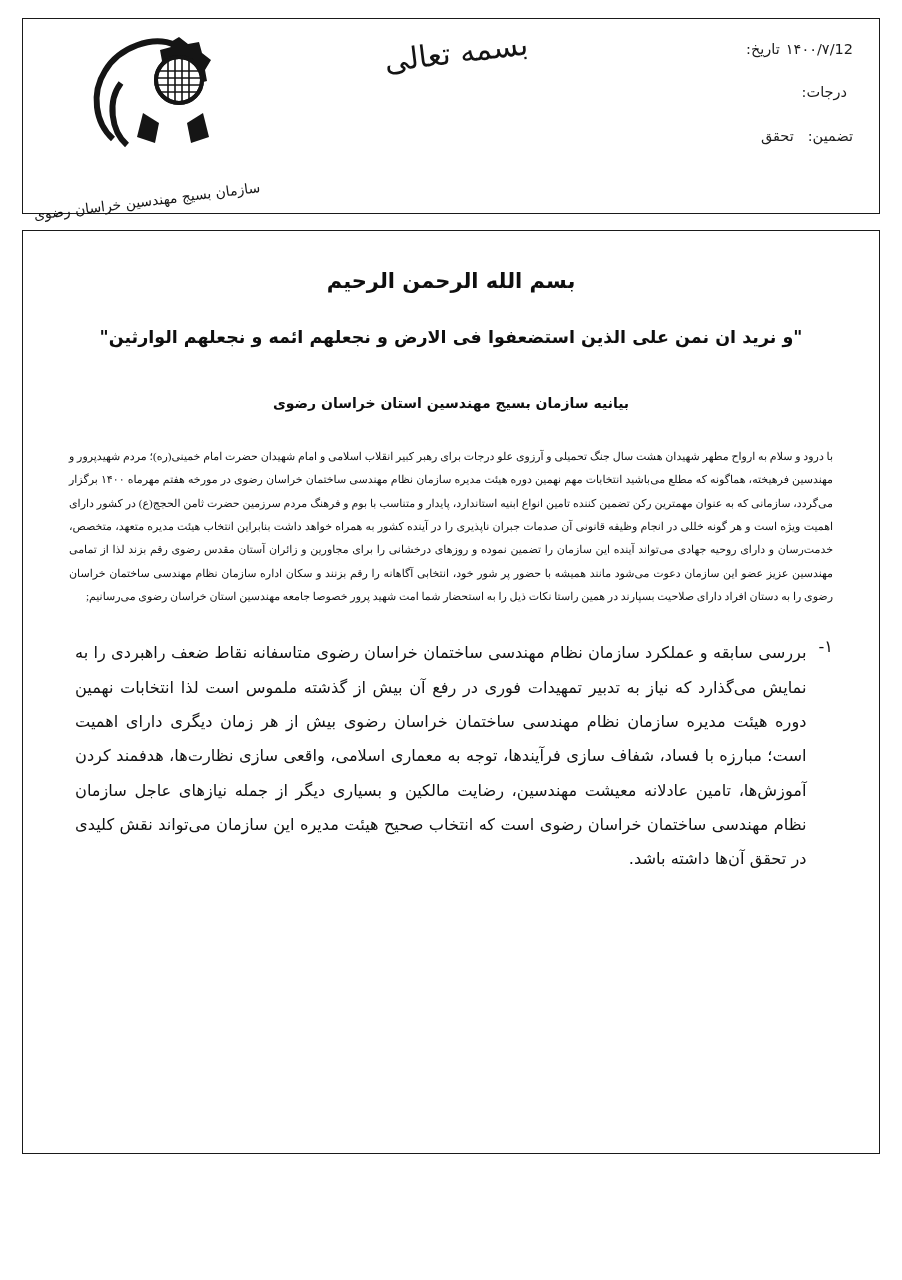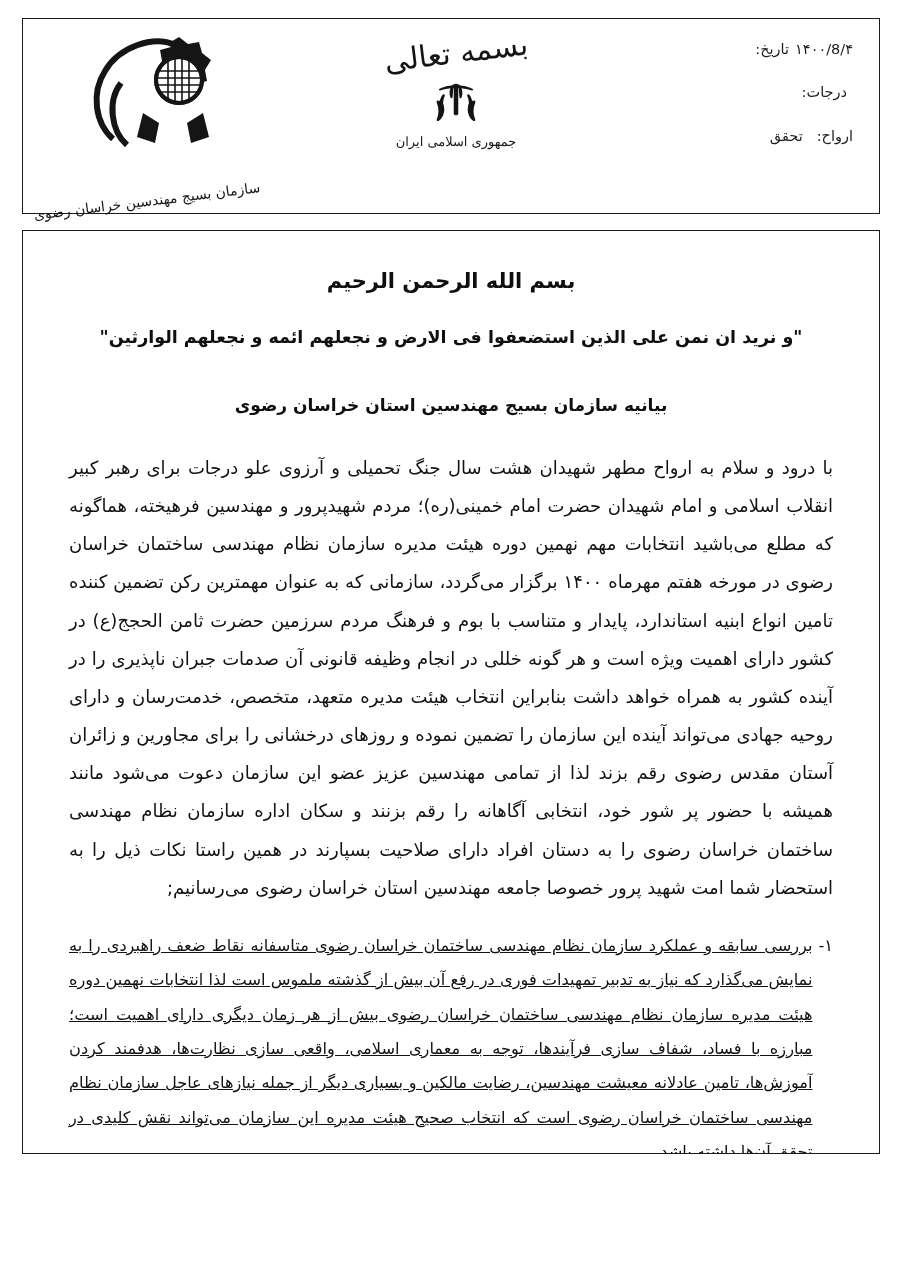--- a/index.html
+++ b/index.html
@@ -139,97 +139,82 @@
   .ayah {
     text-align: center;
     font-size: 17.5px;
     font-weight: bold;
     margin: 0 0 44px 0;
     color: #0f0f0f;
     line-height: 1.6;
   }
   .doc-title {
     text-align: center;
-    font-size: 17px;
+    font-size: 14px;
     font-weight: bold;
     margin: 16px 0 34px 0;
     color: #0f0f0f;
   }
 
   p.para {
     text-align: justify;
     text-align-last: right;
-    font-size: 18px;
+    font-size: 11px;
     line-height: 2.12;
     margin: 0 0 22px 0;
     color: #121212;
+    font-family: Liberation Serif, serif;
   }
 
   .numbered {
     display: flex;
     flex-direction: row;
     gap: 6px;
     align-items: flex-start;
   }
   .numbered .num {
     font-size: 16.2px;
     line-height: 2.12;
     flex: 0 0 auto;
     padding-top: 0;
   }
   .numbered .txt {
     flex: 1 1 auto;
     text-align: justify;
     text-align-last: right;
     font-size: 16.2px;
     line-height: 2.12;
-    margin: 0;
+    margin: 6px;
     color: #121212;
-    text-decoration: underline;
   }
 </style>
 </head>
 <body>
 
 <div class="page">
 
   <div class="letterhead">
 
     <div class="lh-meta">
       <div class="row">
-        <span class="val">۱۴۰۰/8/۴</span>
+        <span class="val">۱۴۰۰/۷/12</span>
         <span class="lbl">تاریخ:</span>
       </div>
       <div class="row">
         <span class="val"></span>
         <span class="lbl">درجات:</span>
       </div>
       <div class="row">
-        <span class="lbl">ارواح:</span>
+        <span class="lbl">تضمین:</span>
         <span class="val">تحقق</span>
       </div>
     </div>
 
     <div class="lh-center">
       <div class="besmeh">بسمه تعالی</div>
-      <div class="emblem-wrap">
-        <svg class="emblem" viewBox="0 0 100 92">
-          <g fill="#141414">
-            <rect x="46" y="10" width="8" height="56" rx="3"></rect>
-            <path d="M46 10c-7 6-9 16-6 24 1 3 4 2 4-1z"></path>
-            <path d="M54 10c7 6 9 16 6 24-1 3-4 2-4-1z"></path>
-            <path d="M26 30c-6 8-7 20-1 28 2 3 5 1 4-2-3-9-2-17 1-24 1-3-2-4-4-2z"></path>
-            <path d="M74 30c6 8 7 20 1 28-2 3-5 1-4-2 3-9 2-17-1-24-1-3 2-4 4-2z"></path>
-            <path d="M18 40c-2 0-3 2-2 4 4 10 4 20 0 29-1 2 1 4 3 3 7-4 11-14 10-24-1-7-5-12-11-12z"></path>
-            <path d="M82 40c2 0 3 2 2 4-4 10-4 20 0 29 1 2-1 4-3 3-7-4-11-14-10-24 1-7 5-12 11-12z"></path>
-            <path d="M22 22c14-6 42-6 56 0 2 1 3-2 1-3-16-8-42-8-58 0-2 1-1 4 1 3z"></path>
-          </g>
-        </svg>
-        <div class="republic-line">جمهوری اسلامی ایران</div>
-      </div>
     </div>
 
     <div class="lh-logo">
       <svg class="logo-mark" viewBox="0 0 130 130">
         <g fill="none" stroke="#151515" stroke-width="6">
           <path d="M30 112 C12 96 8 66 22 44 C36 20 70 8 92 18 C112 27 120 44 112 56 C104 68 86 62 86 50"></path>
           <path d="M44 118 C28 104 24 74 38 56"></path>
         </g>
         <g fill="#151515">
           <path d="M86 16 l10 -6 l9 7 l11 -2 l3 11 l9 7 l-6 10 l2 11 l-11 3 l-7 9 l-10 -6 l-11 2 l-3 -11 l-9 -7 l6 -10 l-2 -11 l11 -3z"></path>

